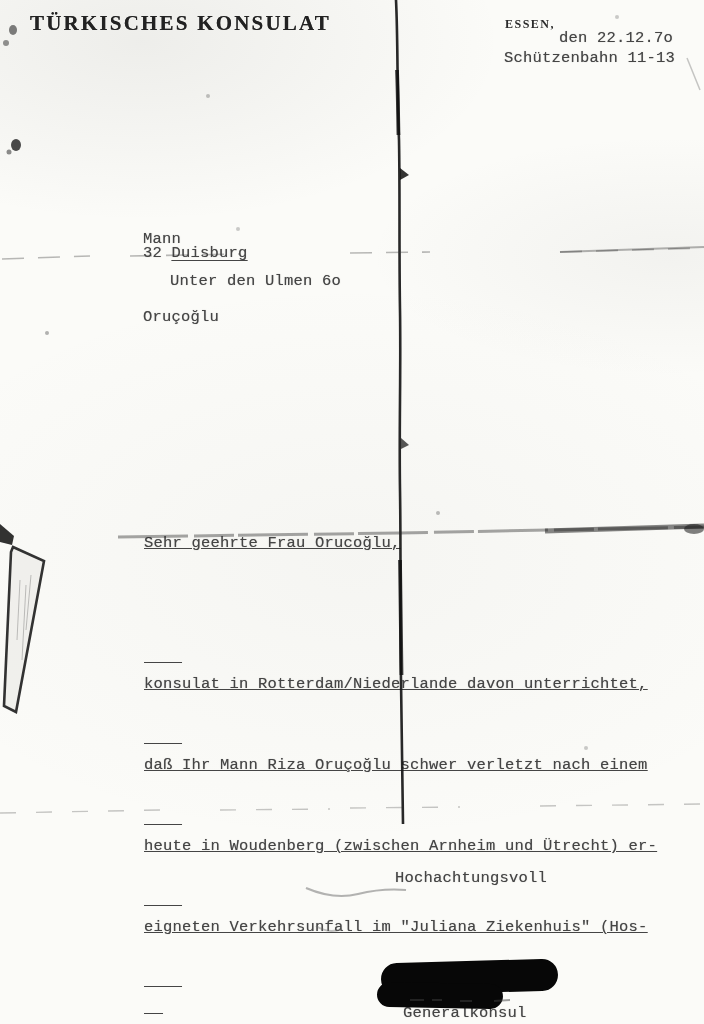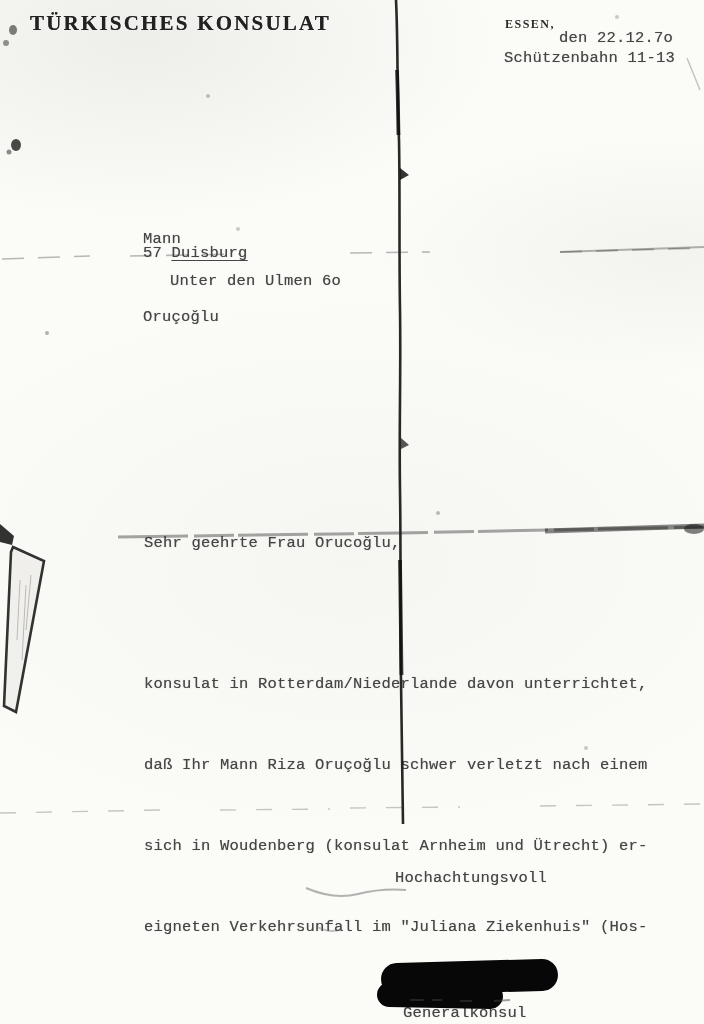--- a/index.html
+++ b/index.html
@@ -33,21 +33,21 @@
     text-shadow:0 0 0.8px rgba(70,70,70,0.55);
     white-space:pre;z-index:2;
   }
   .date-typed{left:559px;top:29px;}
   .street-typed{left:504px;top:49px;}
   .recipient{left:143px;top:174px;line-height:26px;}
   .addr-city{left:143px;top:244px;}
   .addr-city .uline{text-decoration:underline;text-underline-offset:3px;}
   .addr-street{left:170px;top:272px;}
   .body-text{left:144px;top:476px;width:530px;line-height:27px;}
-  .para{margin:0 0 0 0;padding:0;}
+  .para{margin:0 0 0 0;padding:0;text-decoration:underline;}
   .pgap{margin-top:6px;}
   .closing{left:395px;top:869px;}
   .sig-title{left:403px;top:1004px;}
   .sig-redact{
     left:381px;top:961px;width:177px;height:32px;background:#070707;
     border-radius:16px;transform:rotate(-1.6deg);z-index:4;
   }
   .sig-redact2{
     left:377px;top:983px;width:126px;height:25px;background:#070707;
     border-radius:13px;transform:rotate(1deg);z-index:4;
@@ -60,29 +60,29 @@
 <div class="abs letterhead">TÜRKISCHES KONSULAT</div>
 
 <div class="abs city-print">ESSEN,</div>
 <div class="abs tw date-typed">den 22.12.7o</div>
 <div class="abs tw street-typed">Schützenbahn 11-13</div>
 
 <div class="abs tw recipient">
   <div>Mann</div>
   <div>Oruçoğlu</div>
 </div>
-<div class="abs tw addr-city"><span>57 </span><span class="uline">Duisburg</span></div>
+<div class="abs tw addr-city"><span>32 </span><span class="uline">Duisburg</span></div>
 <div class="abs tw addr-street">Unter den Ulmen 6o</div>
 
 <div class="abs tw body-text">
   <div class="para">Sehr geehrte Frau Orucoğlu,</div>
   <div class="para pgap">
     <div>konsulat in Rotterdam/Niederlande davon unterrichtet,</div>
     <div>daß Ihr Mann Riza Oruçoğlu schwer verletzt nach einem</div>
-    <div>sich in Woudenberg (konsulat Arnheim und Ütrecht) er-</div>
+    <div>heute in Woudenberg (zwischen Arnheim und Ütrecht) er-</div>
     <div>eigneten Verkehrsunfall im "Juliana Ziekenhuis" (Hos-</div>
     
   </div>
   
   
 </div>
 
 <div class="abs tw closing">Hochachtungsvoll</div>
 
 <div class="abs sig-redact"></div>

